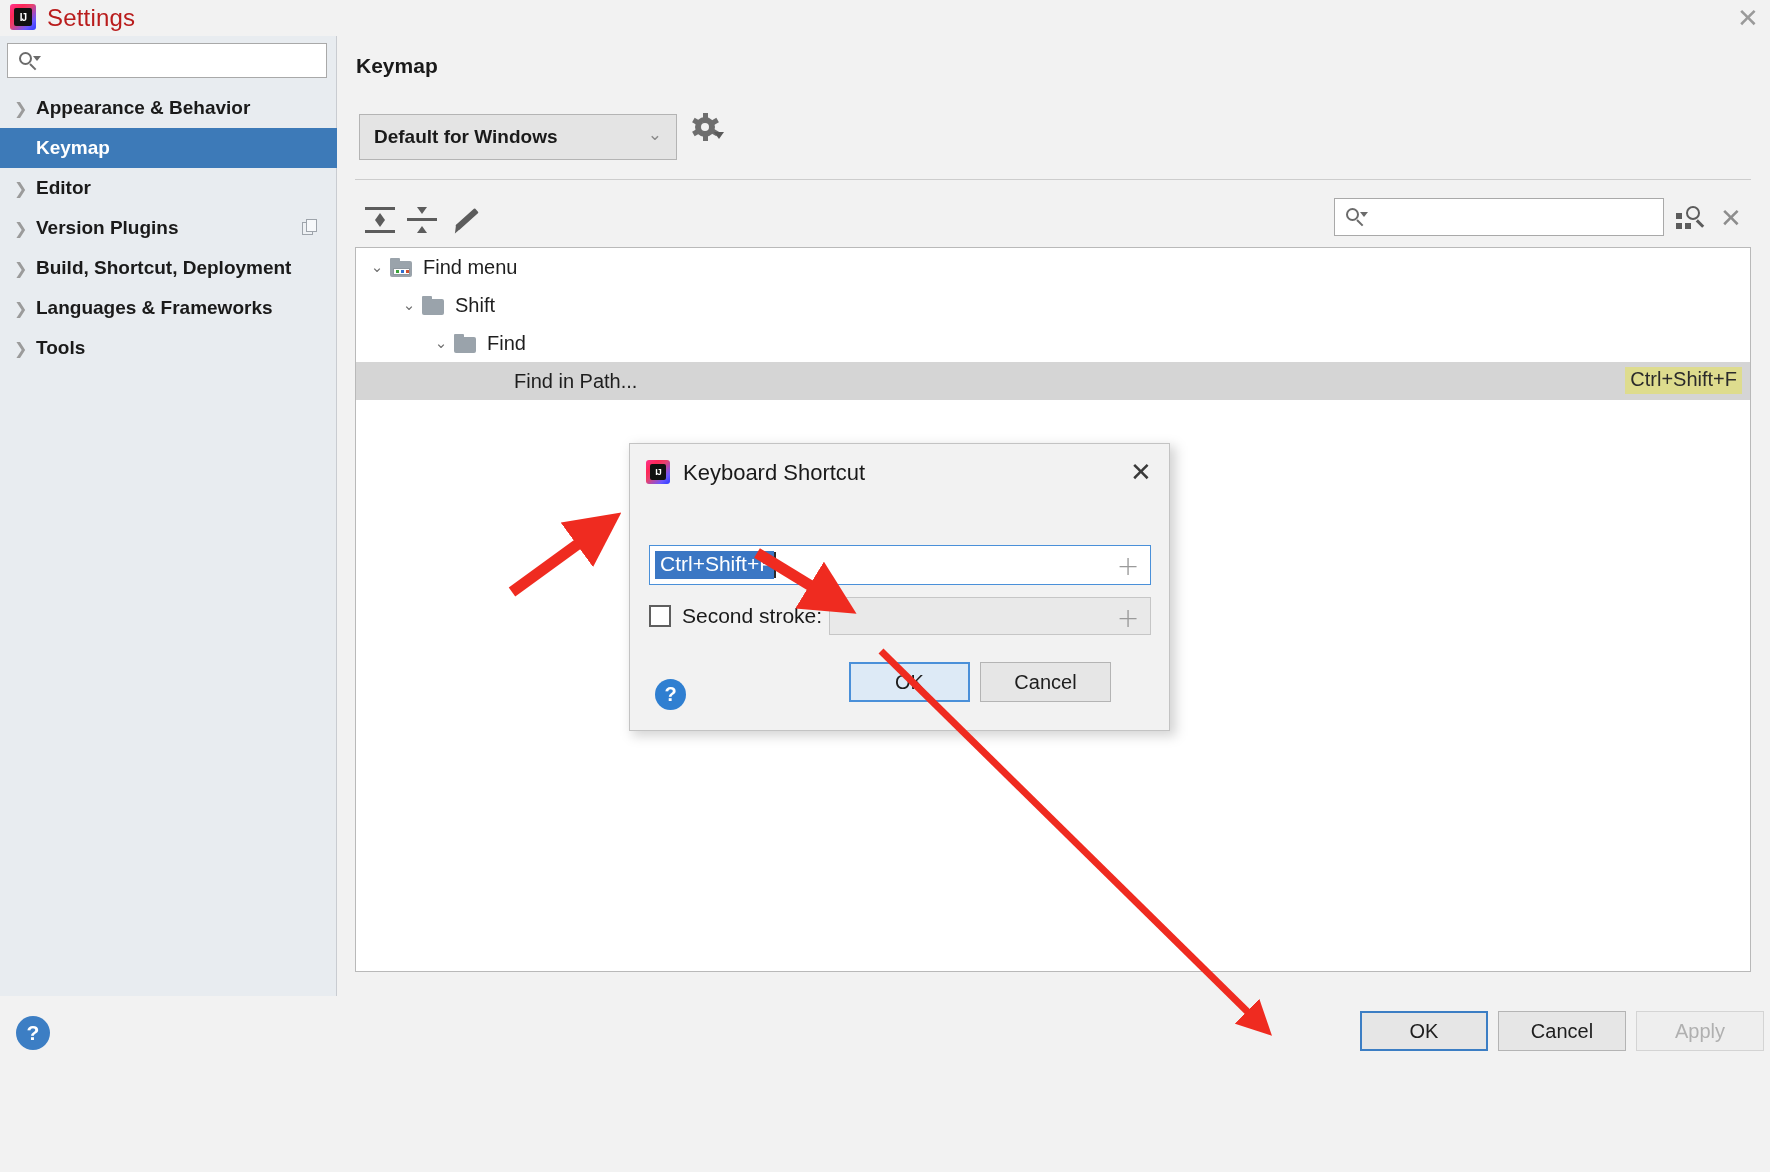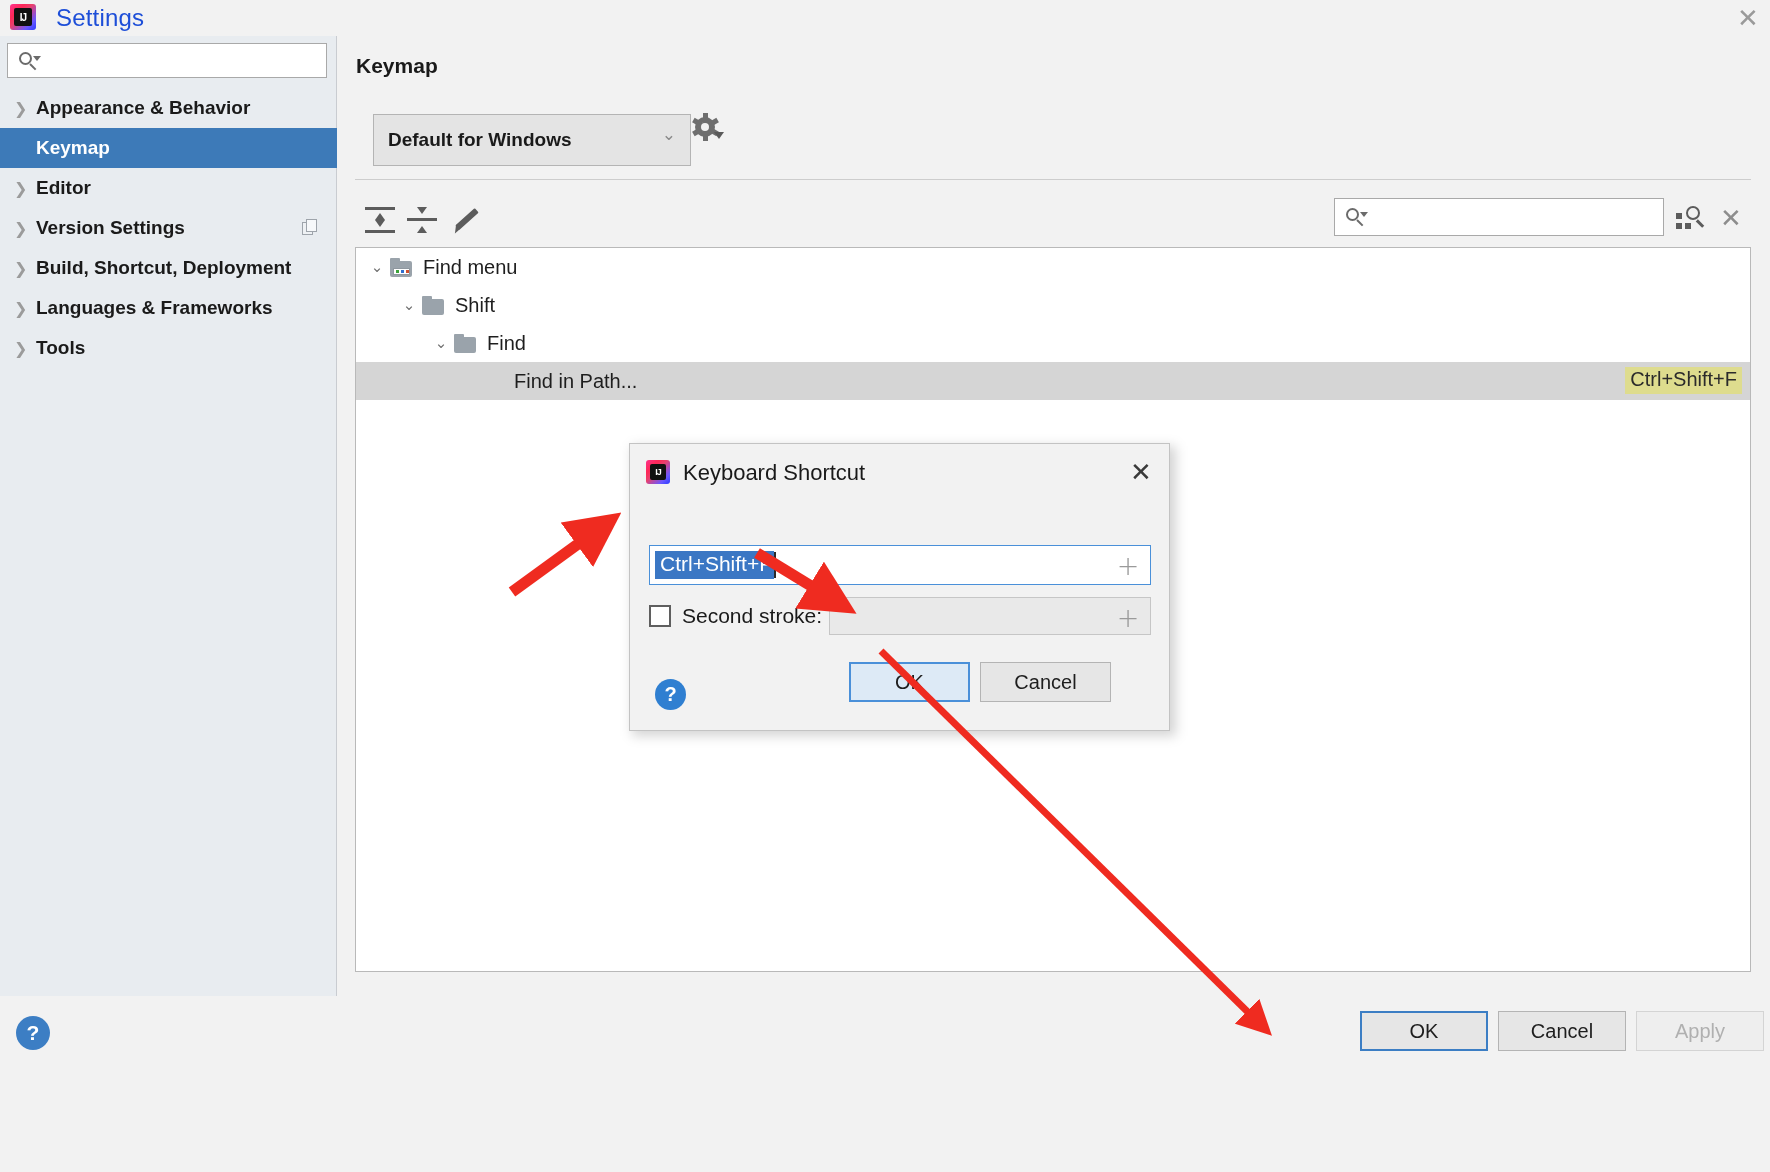--- a/index.html
+++ b/index.html
@@ -32,22 +32,22 @@
     background: linear-gradient(135deg, #ff318c 0%, #fe2857 28%, #e8406d 45%, #6b57ff 78%, #2b3cff 100%);
   }
   .ij-logo .inner {
     position: absolute; left: 4px; top: 4px; width: 18px; height: 18px;
     background: #111111; border-radius: 2px;
     color: #ffffff; font-size: 10px; font-weight: bold;
     display: flex; align-items: center; justify-content: center;
     letter-spacing: -1px;
   }
   .title-text {
-    margin-left: 20px;
-    font-size: 24px; color: #1d4ed8;
+    margin-left: 11px;
+    font-size: 24px; color: #b91c1c;
     letter-spacing: .2px;
   }
   .win-close {
     position: absolute; right: 4px; top: 2px;
     width: 36px; height: 32px;
     color: #9a9a9a; font-size: 26px;
     display: flex; align-items: center; justify-content: center;
     font-family: "DejaVu Sans", sans-serif; font-weight: 300;
   }
 
@@ -117,22 +117,22 @@
   
   .main {
     position: absolute; left: 338px; top: 36px;
     width: 1432px; height: 960px; background: #f2f2f2;
   }
   .main-title {
     position: absolute; left: 18px; top: 18px;
     font-size: 21px; font-weight: bold; color: #1a1a1a;
   }
   .keymap-select {
-    position: absolute; left: 35px; top: 78px;
-    width: 318px; height: 52px;
+    position: absolute; left: 21px; top: 78px;
+    width: 318px; height: 46px;
     background: #e4e4e4; border: 1px solid #b4b4b4;
     display: flex; align-items: center;
   }
   .keymap-select .val {
     font-size: 19px; font-weight: bold; color: #1a1a1a; margin-left: 14px;
   }
   .keymap-select .chev {
     position: absolute; right: 14px; top: 9px;
     color: #8b8b8b; font-size: 17px; font-family: "DejaVu Sans", sans-serif;
   }
@@ -426,21 +426,21 @@
       <div class="side-item selected">
         <span class="arrow empty">❯</span>
         <span class="label">Keymap</span>
       </div>
       <div class="side-item">
         <span class="arrow">❯</span>
         <span class="label">Editor</span>
       </div>
       <div class="side-item">
         <span class="arrow">❯</span>
-        <span class="label">Version Settings</span>
+        <span class="label">Version Plugins</span>
         <span class="trailing-icon">
           <span class="copy-ic"><span class="b"></span><span class="f"></span></span>
         </span>
       </div>
       <div class="side-item">
         <span class="arrow">❯</span>
         <span class="label">Build, Shortcut, Deployment</span>
       </div>
       <div class="side-item">
         <span class="arrow">❯</span>

